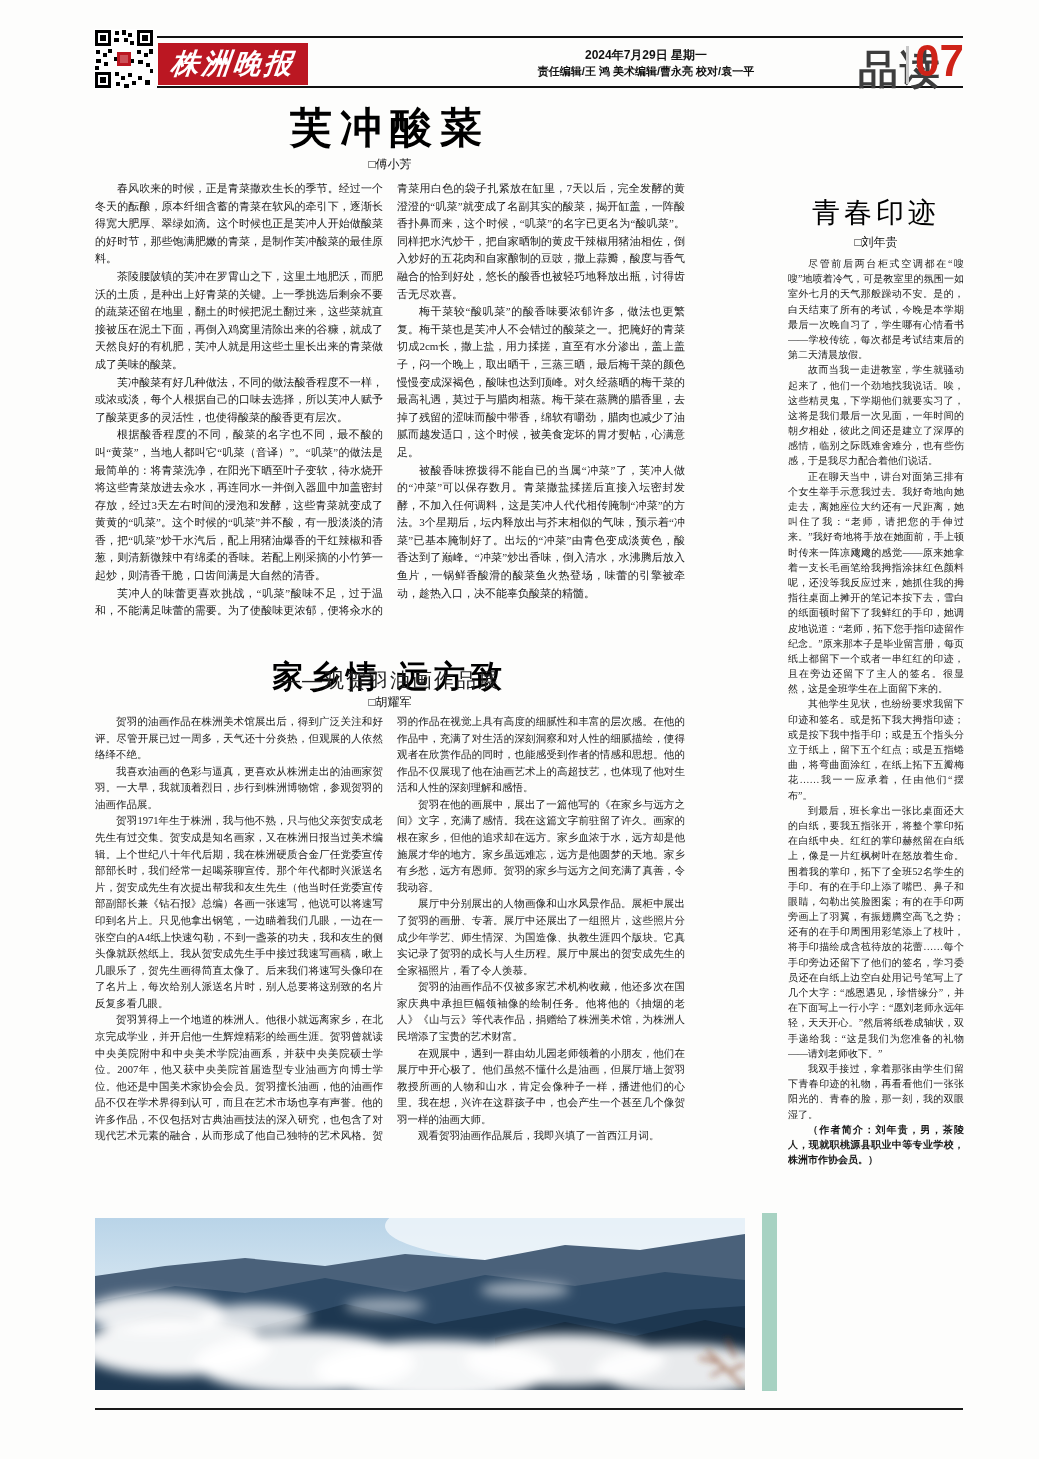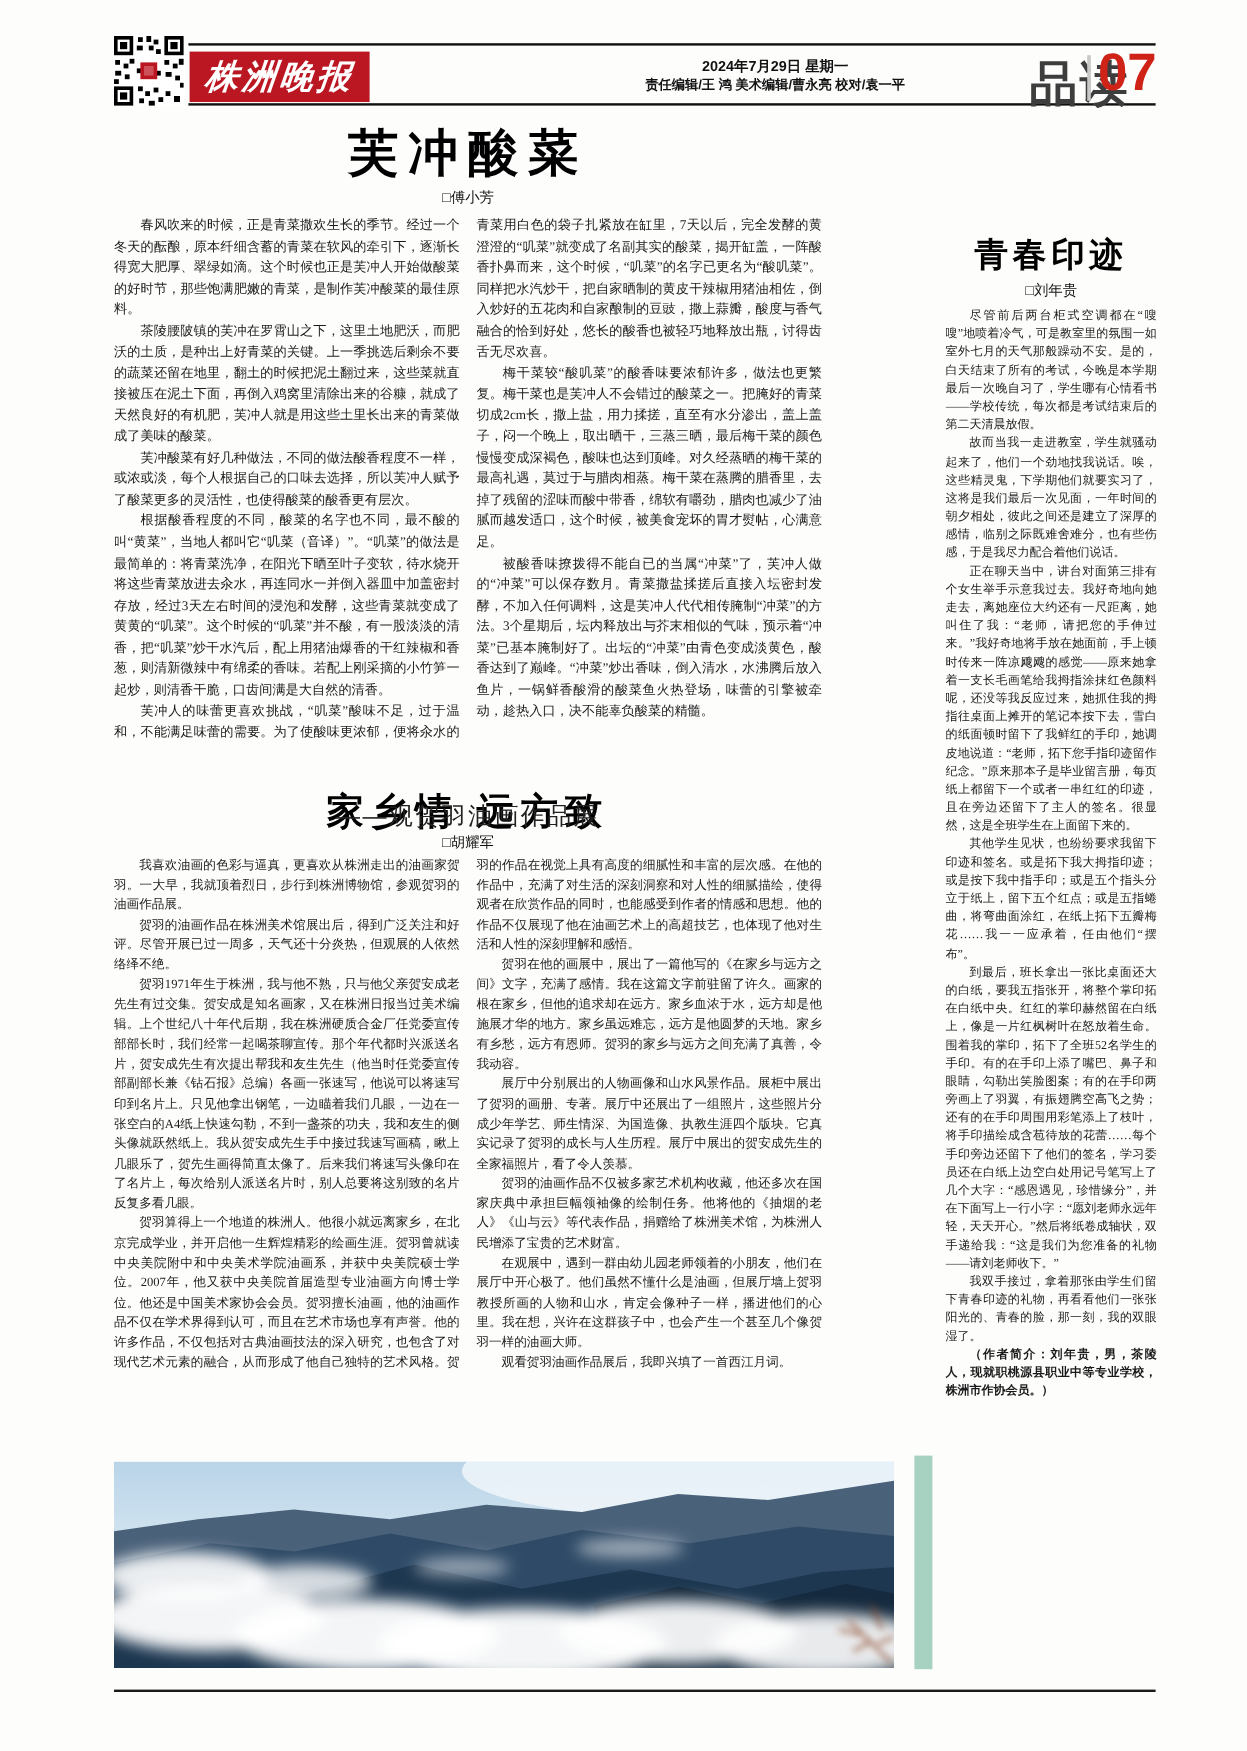--- a/index.html
+++ b/index.html
@@ -18,21 +18,21 @@
   .section-title{font-family:"Liberation Sans",sans-serif;font-weight:bold;
                  font-size:40px;color:#3d3d3d;letter-spacing:2px;}
   .page-num{font-family:"Liberation Sans",sans-serif;font-weight:bold;font-size:44px;color:#cf2318;}
   .vbar{background:#c8c8c8;}
   
   .t1{font-family:"Liberation Sans","DejaVu Sans",sans-serif;font-weight:bold;
       font-size:42px;letter-spacing:8px;text-align:center;color:#000;}
   .t2{font-family:"Liberation Serif",serif;font-weight:bold;font-size:31px;
       letter-spacing:6px;text-align:center;color:#000;}
   .t2sub{font-family:"Liberation Sans",sans-serif;font-size:20px;text-align:center;color:#222;letter-spacing:2px;}
-  .t3{font-family:"Liberation Sans",sans-serif;font-weight:bold;font-size:28px;
+  .t3{font-family:"Liberation Sans",sans-serif;font-weight:normal;font-size:28px;
       letter-spacing:4px;text-align:center;color:#000;}
   .author{font-size:12px;text-align:center;color:#111;}
   
   .body2col{column-count:2;column-gap:14px;text-align:justify;overflow:hidden;}
   .art1{font-size:11px;line-height:1.6;}
   .art2{font-size:10.5px;line-height:1.58;}
   .rail{font-size:10px;line-height:1.52;text-align:justify;overflow:hidden;}
   .para{margin:0;text-indent:2em;font-family:Liberation Serif, serif;}
   .byline{margin:0;text-indent:2em;font-family:"Liberation Sans","DejaVu Sans",sans-serif;font-weight:bold;}
   .poem{margin:6px 0 4px 0;}
@@ -123,22 +123,22 @@
     </div>
 
 </div>
 
 <div class="abs t2" style="left:95px;top:656px;width:590px;">家乡情 远方致</div>
 <div class="abs t2sub" style="left:95px;top:667px;width:590px;">——观贺羽油画作品展</div>
 <div class="abs author" style="left:95px;top:694px;width:590px;">□胡耀军</div>
 
 <div class="abs body2col art2" style="left:95px;top:714px;width:590px;height:498px;">
   <div>
+      <p class="para">贺羽的油画作品在株洲美术馆展出后，得到广泛关注和好评。尽管开展已过一周多，天气还十分炎热，但观展的人依然络绎不绝。</p>
       <p class="para">我喜欢油画的色彩与逼真，更喜欢从株洲走出的油画家贺羽。一大早，我就顶着烈日，步行到株洲博物馆，参观贺羽的油画作品展。</p>
-      <p class="para">贺羽的油画作品在株洲美术馆展出后，得到广泛关注和好评。尽管开展已过一周多，天气还十分炎热，但观展的人依然络绎不绝。</p>
       <p class="para">贺羽1971年生于株洲，我与他不熟，只与他父亲贺安成老先生有过交集。贺安成是知名画家，又在株洲日报当过美术编辑。上个世纪八十年代后期，我在株洲硬质合金厂任党委宣传部部长时，我们经常一起喝茶聊宣传。那个年代都时兴派送名片，贺安成先生有次提出帮我和友生先生（他当时任党委宣传部副部长兼《钻石报》总编）各画一张速写，他说可以将速写印到名片上。只见他拿出钢笔，一边瞄着我们几眼，一边在一张空白的A4纸上快速勾勒，不到一盏茶的功夫，我和友生的侧头像就跃然纸上。我从贺安成先生手中接过我速写画稿，瞅上几眼乐了，贺先生画得简直太像了。后来我们将速写头像印在了名片上，每次给别人派送名片时，别人总要将这别致的名片反复多看几眼。</p>
       <p class="para">贺羽算得上一个地道的株洲人。他很小就远离家乡，在北京完成学业，并开启他一生辉煌精彩的绘画生涯。贺羽曾就读中央美院附中和中央美术学院油画系，并获中央美院硕士学位。2007年，他又获中央美院首届造型专业油画方向博士学位。他还是中国美术家协会会员。贺羽擅长油画，他的油画作品不仅在学术界得到认可，而且在艺术市场也享有声誉。他的许多作品，不仅包括对古典油画技法的深入研究，也包含了对现代艺术元素的融合，从而形成了他自己独特的艺术风格。贺羽的作品在视觉上具有高度的细腻性和丰富的层次感。在他的作品中，充满了对生活的深刻洞察和对人性的细腻描绘，使得观者在欣赏作品的同时，也能感受到作者的情感和思想。他的作品不仅展现了他在油画艺术上的高超技艺，也体现了他对生活和人性的深刻理解和感悟。</p>
       <p class="para">贺羽在他的画展中，展出了一篇他写的《在家乡与远方之间》文字，充满了感情。我在这篇文字前驻留了许久。画家的根在家乡，但他的追求却在远方。家乡血浓于水，远方却是他施展才华的地方。家乡虽远难忘，远方是他圆梦的天地。家乡有乡愁，远方有恩师。贺羽的家乡与远方之间充满了真善，令我动容。</p>
       <p class="para">展厅中分别展出的人物画像和山水风景作品。展柜中展出了贺羽的画册、专著。展厅中还展出了一组照片，这些照片分成少年学艺、师生情深、为国造像、执教生涯四个版块。它真实记录了贺羽的成长与人生历程。展厅中展出的贺安成先生的全家福照片，看了令人羡慕。</p>
       <p class="para">贺羽的油画作品不仅被多家艺术机构收藏，他还多次在国家庆典中承担巨幅领袖像的绘制任务。他将他的《抽烟的老人》《山与云》等代表作品，捐赠给了株洲美术馆，为株洲人民增添了宝贵的艺术财富。</p>
       <p class="para">在观展中，遇到一群由幼儿园老师领着的小朋友，他们在展厅中开心极了。他们虽然不懂什么是油画，但展厅墙上贺羽教授所画的人物和山水，肯定会像种子一样，播进他们的心里。我在想，兴许在这群孩子中，也会产生一个甚至几个像贺羽一样的油画大师。</p>
       <p class="para">观看贺羽油画作品展后，我即兴填了一首西江月词。</p>
     </div>
 
 </div>

